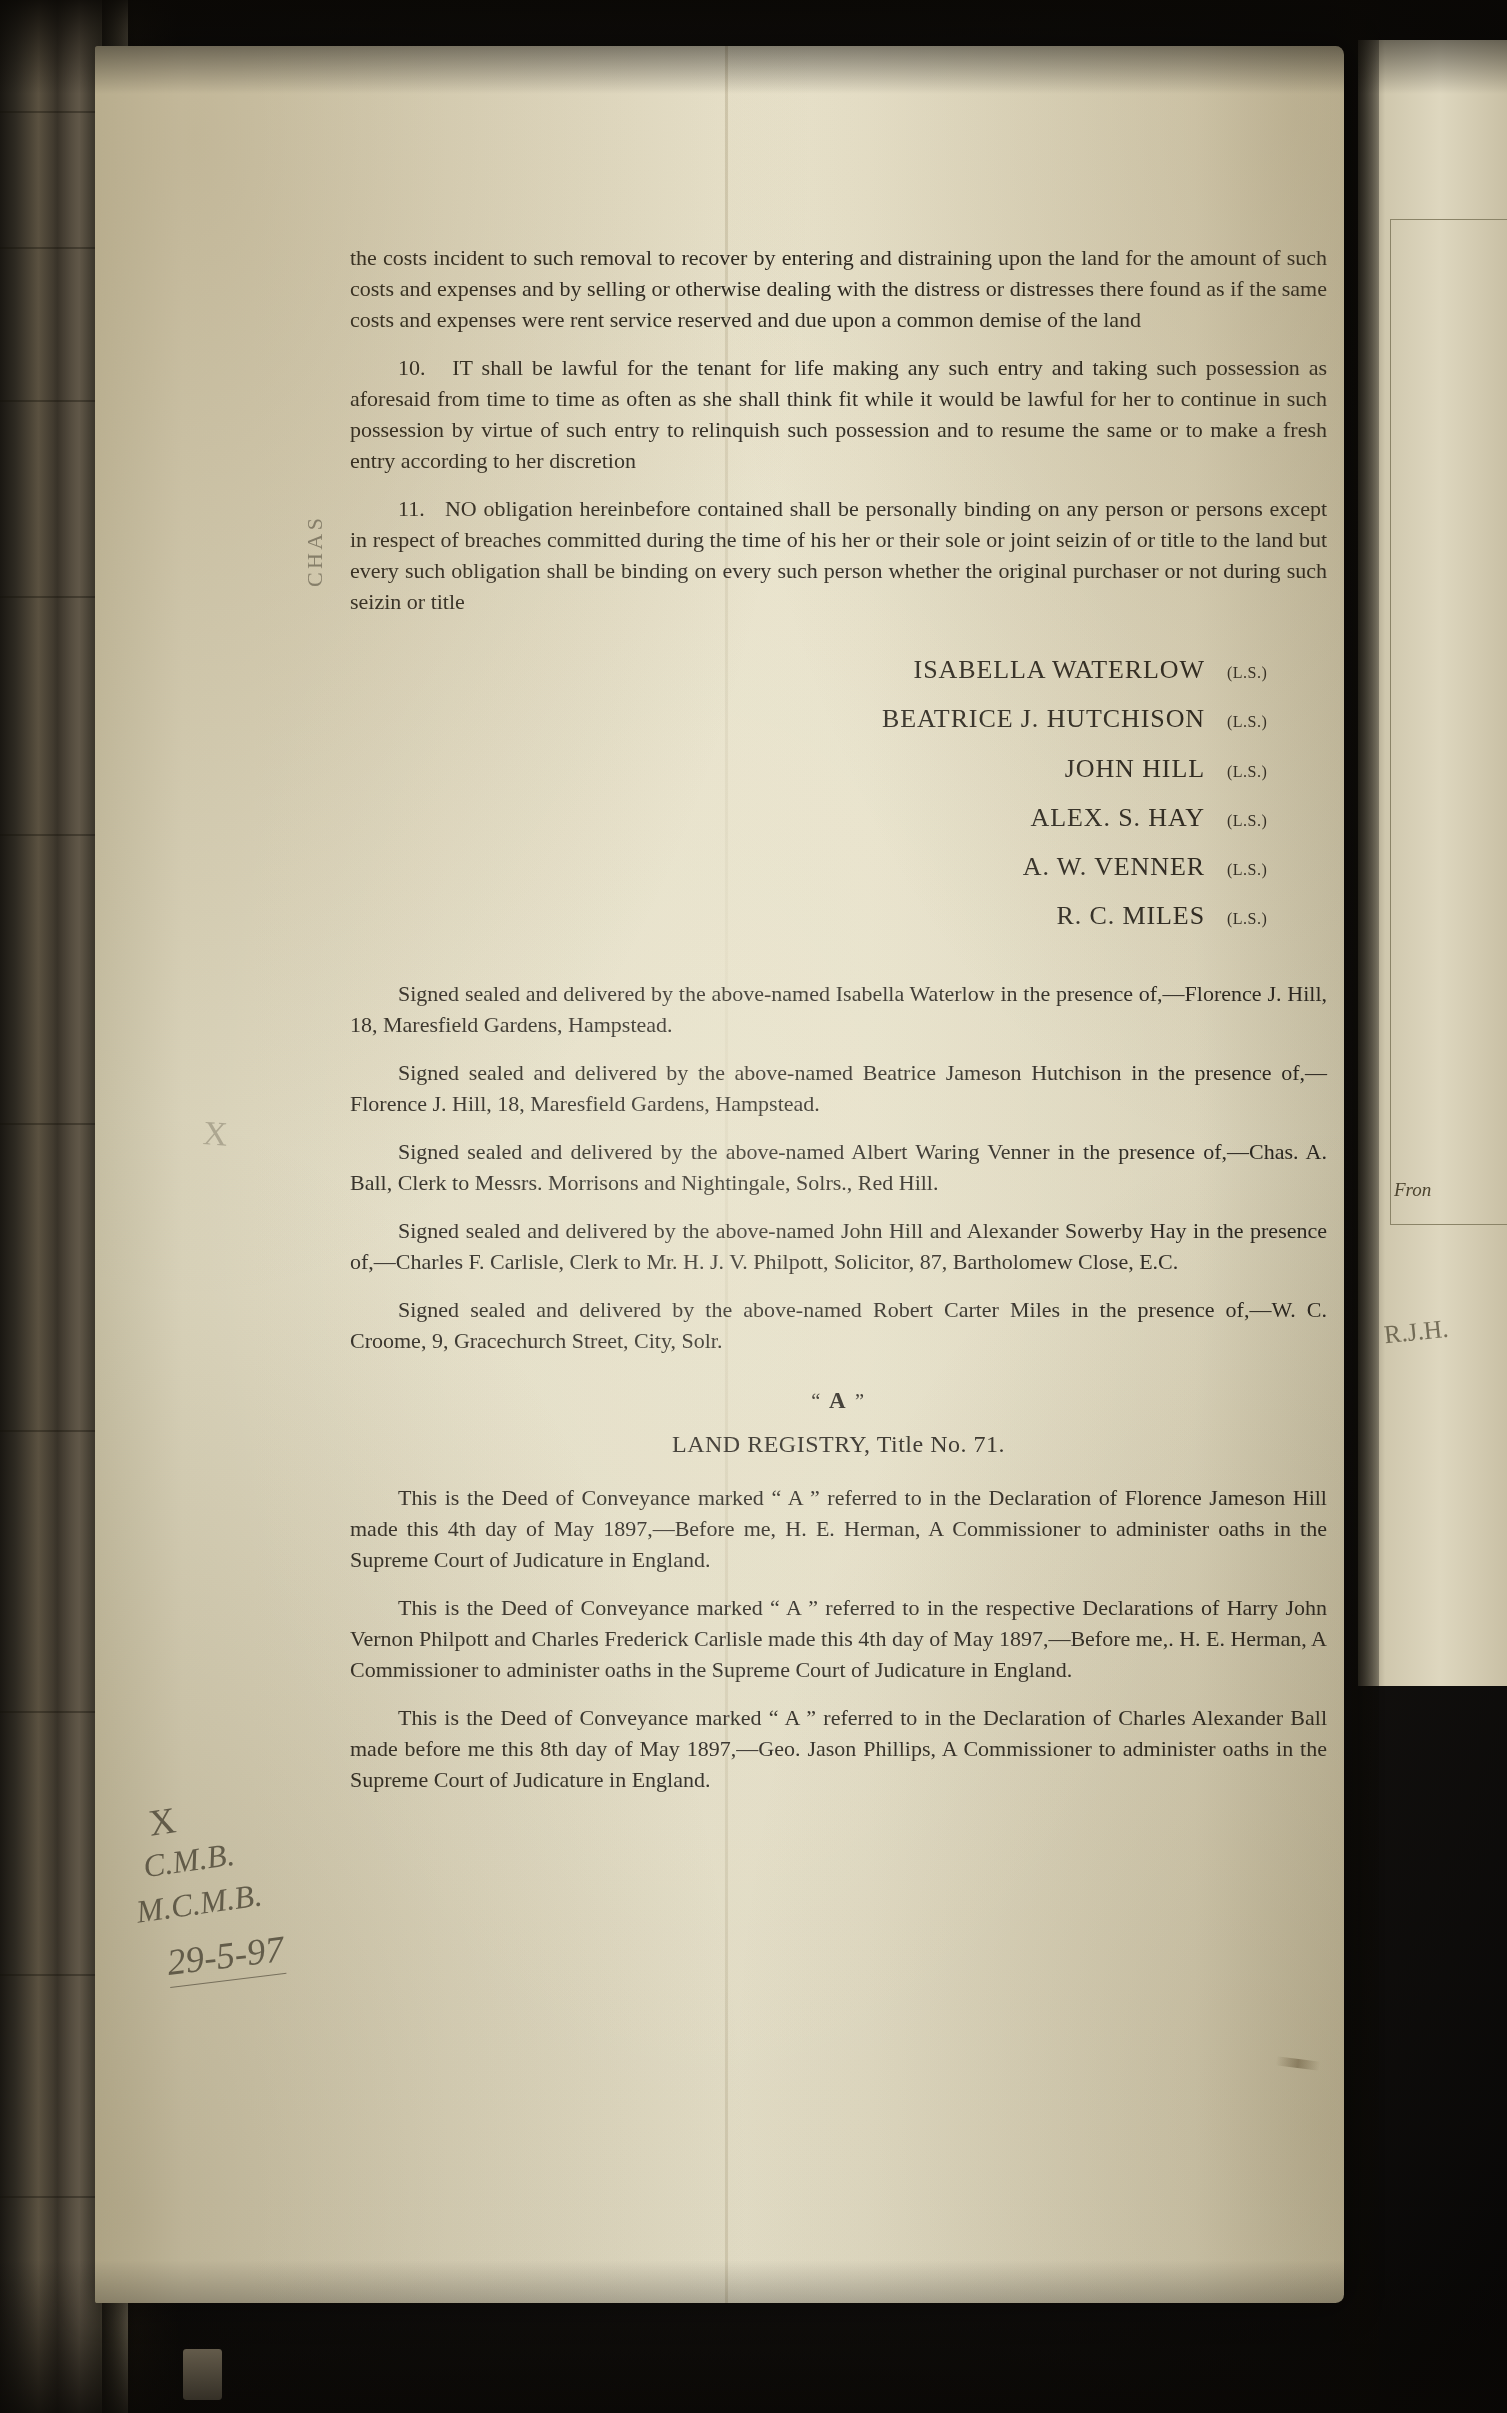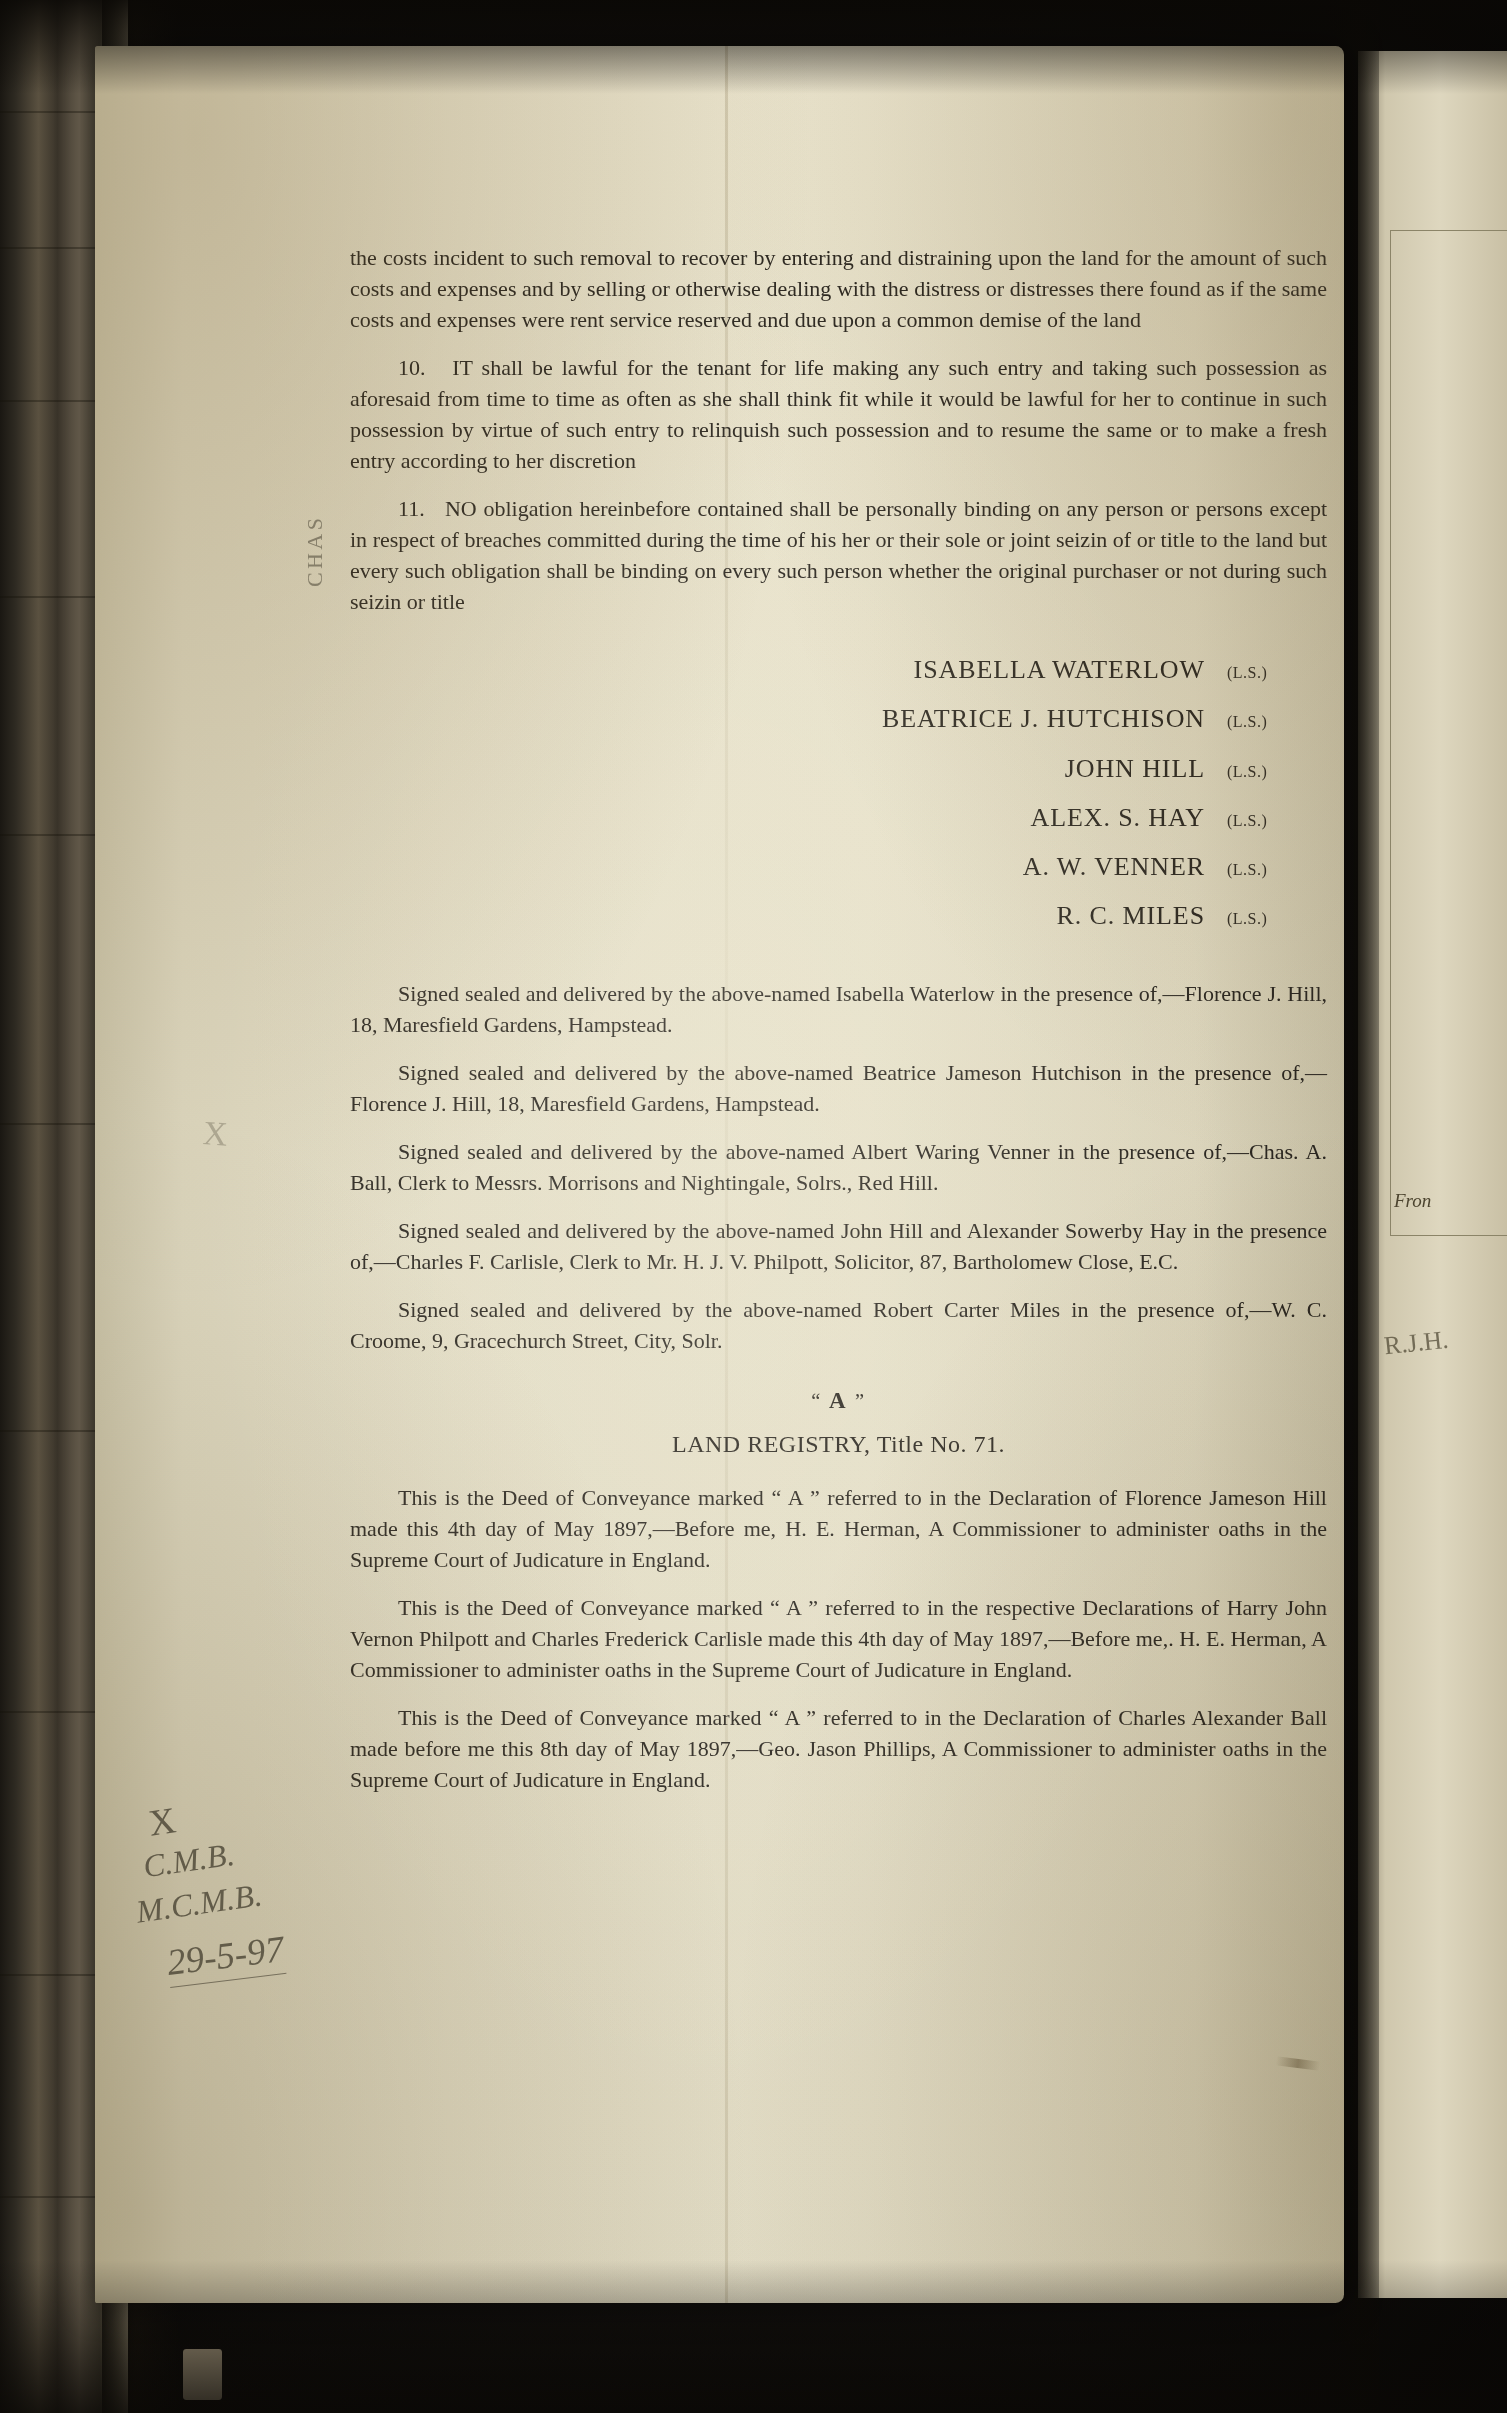--- a/index.html
+++ b/index.html
@@ -56,23 +56,23 @@
     width: 77px;
     height: 2413px;
     background: linear-gradient(90deg, rgba(10,8,4,0.72) 0%, rgba(40,32,18,0.30) 45%, rgba(255,255,255,0) 100%);
     pointer-events: none;
   }
 
   
   .right-leaf {
     position: absolute;
     left: 1358px;
-    top: 51px;
+    top: 40px;
     width: 149px;
-    height: 2247px;
+    height: 1646px;
     background: linear-gradient(90deg, #7d7460 0%, #cfc7ad 18%, #ded7bf 55%, #c9c0a5 100%);
   }
   .right-leaf .ruled {
     position: absolute;
     left: 32px;
     top: 179px;
     width: 128px;
     height: 1004px;
     border-left: 1.7px solid #8b8468;
     border-top: 1.7px solid #8b8468;

